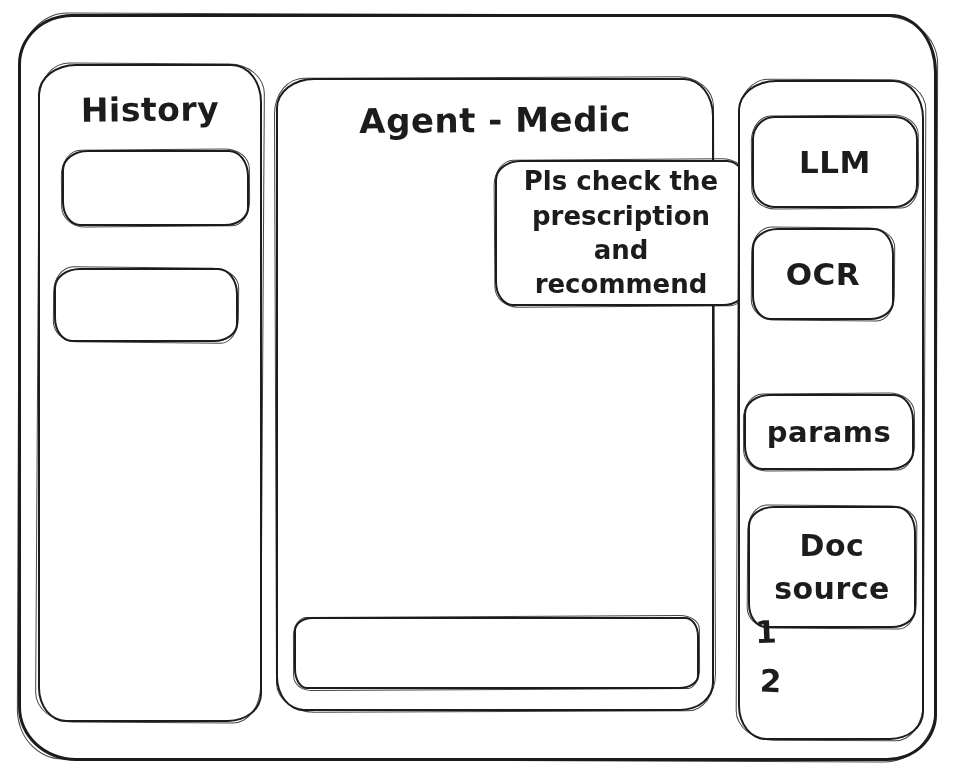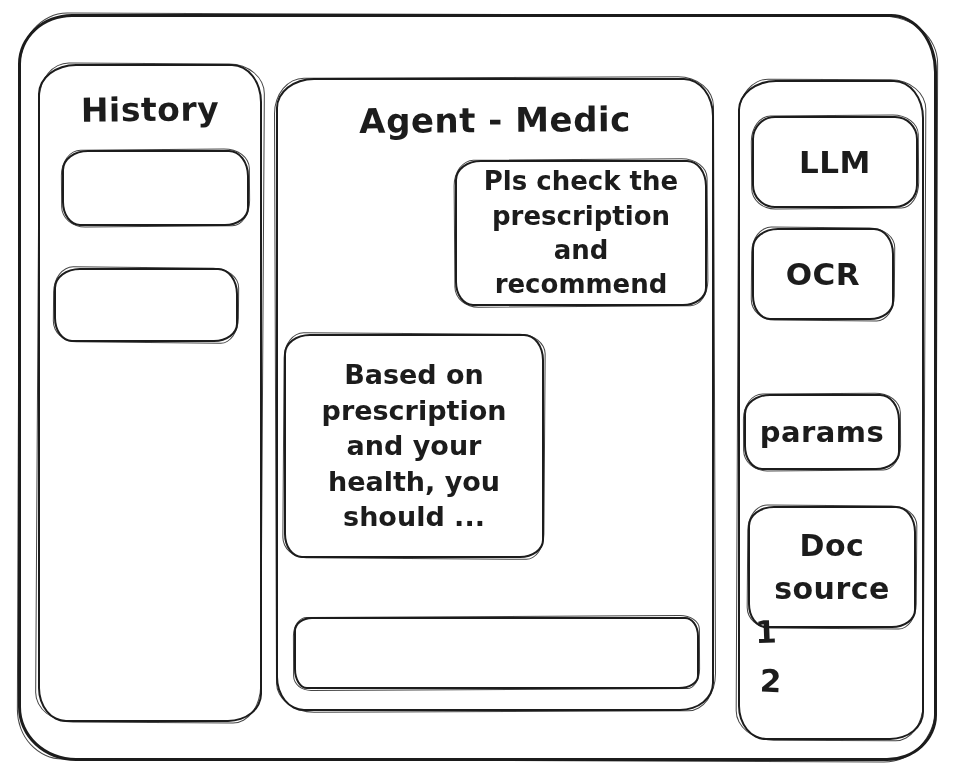--- a/index.html
+++ b/index.html
@@ -46,20 +46,21 @@
     text-align:center;
     font-size:33px;font-weight:700;
     letter-spacing:.5px;
   }
   .bubble{
     display:flex;align-items:center;justify-content:center;
     text-align:center;
     font-size:26px;font-weight:700;
     line-height:1.32;
     padding:10px 14px;
+    margin-left:40px;
   }
   .toolbtn{
     display:flex;align-items:center;justify-content:center;
     text-align:center;
     font-size:31px;font-weight:700;
     letter-spacing:.5px;
     cursor:pointer;
   }
   .srcnum{
     position:absolute;
@@ -85,32 +86,31 @@
   <div class="sk r-lg" style="left:38px;top:64px;width:224px;height:658px;"></div>
   <div class="title" style="left:38px;top:90px;width:224px;transform:rotate(-.6deg);">History</div>
   <div class="sk r-md" style="left:62px;top:150px;width:187px;height:76px;--tilt:-.5deg;cursor:pointer;"></div>
   <div class="sk r-md" style="left:54px;top:268px;width:184px;height:74px;--tilt:.55deg;cursor:pointer;"></div>
 
   <div class="sk r-lg" style="left:276px;top:78px;width:438px;height:633px;--tilt:-.2deg;"></div>
   <div class="title" style="left:276px;top:100px;width:438px;font-size:34px;transform:rotate(-.4deg);">Agent - Medic</div>
 
   <div class="sk r-md bubble" style="left:455px;top:160px;width:252px;height:146px;--tilt:-.45deg;">Pls check the prescription and recommend</div>
 
-  <div class="sk r-md bubble" style="left:284px;top:334px;width:260px;height:224px;font-size:27px;--tilt:.4deg;">Based on prescription and your health, you should ...</div>
 
   <div class="sk r-sm chat-input" style="left:294px;top:617px;width:405px;height:72px;--tilt:-.3deg;">
     <input type="text" value="" style="">
   </div>
 
   <div class="sk r-lg" style="left:738px;top:80px;width:186px;height:660px;--tilt:.25deg;"></div>
 
   <div class="sk r-md toolbtn" style="left:752px;top:116px;width:166px;height:92px;border-radius:23px;--tilt:-.5deg;">LLM</div>
 
   <div class="sk r-md toolbtn" style="left:752px;top:228px;width:142px;height:92px;--tilt:.5deg;">OCR</div>
 
-  <div class="sk r-md toolbtn" style="left:744px;top:394px;width:156px;height:76px;font-size:29px;--tilt:-.4deg;">params</div>
+  <div class="sk r-md toolbtn" style="left:744px;top:394px;width:170px;height:76px;font-size:29px;--tilt:-.4deg;">params</div>
 
   <div class="sk r-md toolbtn" style="left:748px;top:506px;width:168px;height:122px;font-size:30px;line-height:1.45;padding:16px 18px;--tilt:.45deg;">Doc source</div>
 
   <div class="srcnum" style="left:755px;top:614px;transform:rotate(-2deg);cursor:pointer;">1</div>
   <div class="srcnum" style="left:760px;top:663px;transform:rotate(2deg);cursor:pointer;">2</div>
 
 </div>
 
 </body></html>

